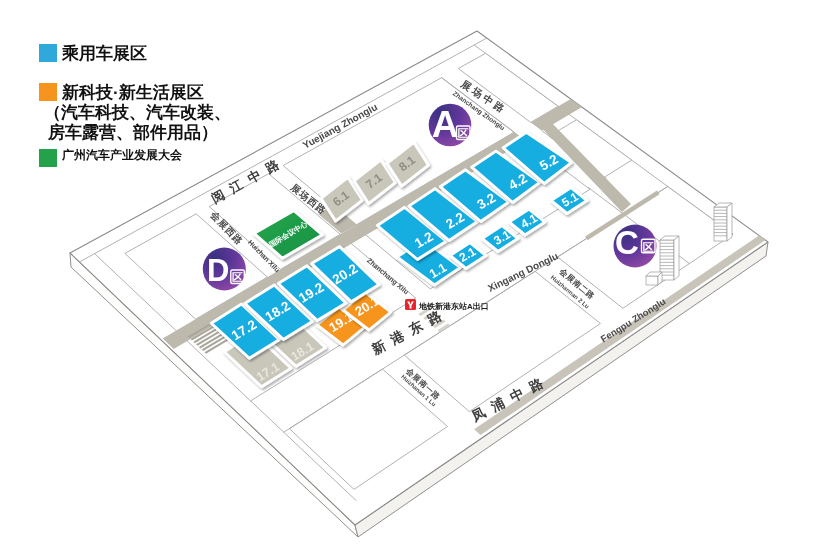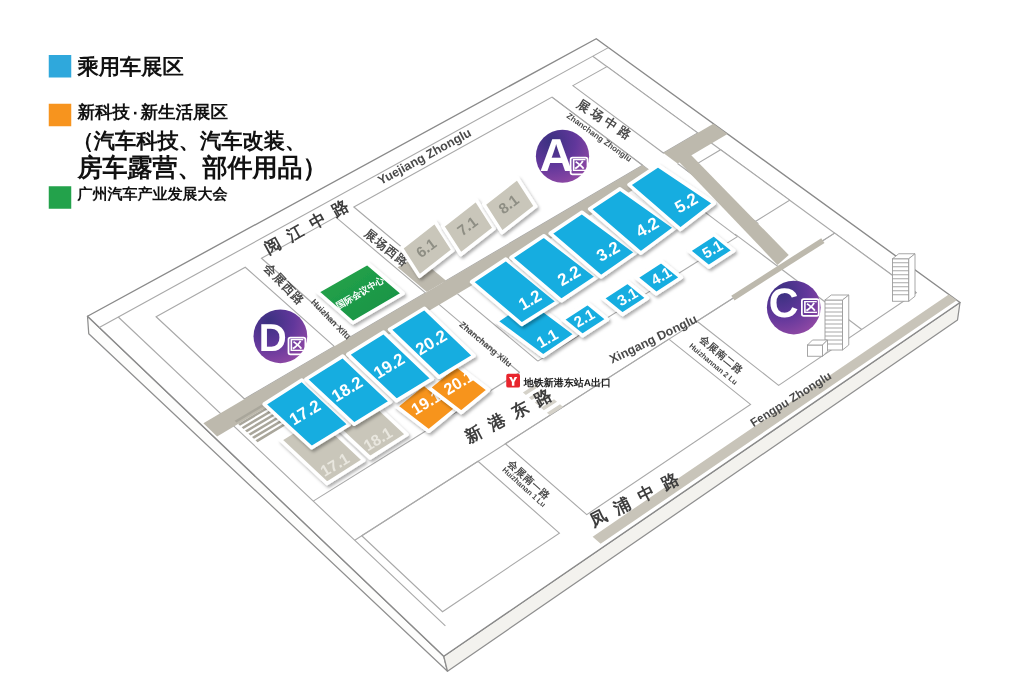--- a/index.html
+++ b/index.html
@@ -1,14 +1,14 @@
 <!DOCTYPE html>
 <html><head><meta charset="utf-8"><style>
 html,body{margin:0;padding:0;background:#fff;width:822px;height:548px;overflow:hidden}
-.legend{position:absolute;font-family:Liberation Mono, monospace;font-weight:bold;color:#111}
+.legend{position:absolute;font-family:Liberation Sans, sans-serif;font-weight:bold;color:#111}
 .sq{position:absolute;width:18px;height:18px}
 </style></head>
 <body>
 <svg width="822" height="548" viewBox="0 0 822 548" style="position:absolute;left:0;top:0">
 <defs>
 <radialGradient id="purple" cx="28%" cy="22%" r="85%">
 <stop offset="0%" stop-color="#3a3180"></stop>
         <stop offset="55%" stop-color="#61379b"></stop>
         <stop offset="100%" stop-color="#8e48a4"></stop>
 </radialGradient>
@@ -211,16 +211,16 @@
     <rect x="230.8" y="270" width="13.5" height="13.5" rx="1.5" fill="none" stroke="#fff" stroke-width="1.4"></rect>
     <text x="237.60000000000002" y="277.3" text-anchor="middle" dominant-baseline="central" font-family="Liberation Sans, sans-serif" font-weight="bold" font-size="11" fill="#fff">区</text>
 <circle cx="635" cy="246" r="21.5" fill="url(#purple)"></circle>
     <text x="627" y="242" text-anchor="middle" dominant-baseline="central" font-family="Liberation Sans, sans-serif" font-weight="bold" font-size="33" fill="#fff">C</text>
     <rect x="641.5" y="239.2" width="13.5" height="13.5" rx="1.5" fill="none" stroke="#fff" stroke-width="1.4"></rect>
     <text x="648.3" y="246.5" text-anchor="middle" dominant-baseline="central" font-family="Liberation Sans, sans-serif" font-weight="bold" font-size="11" fill="#fff">区</text>
 </svg>
 <div class="sq" style="left:39px;top:44px;background:#2fa8dc"></div>
 <div class="legend" style="left:62px;top:42px;font-size:17px">乘用车展区</div>
 <div class="sq" style="left:39px;top:83px;background:#f7941e"></div>
-<div class="legend" style="left:62px;top:81px;font-size:14px">新科技·新生活展区</div>
-<div class="legend" style="left:58px;top:101px;font-size:17px">（汽车科技、汽车改装、</div>
-<div class="legend" style="left:62px;top:121px;font-size:20px">房车露营、部件用品）</div>
+<div class="legend" style="left:62px;top:81px;font-size:17px">新科技·新生活展区</div>
+<div class="legend" style="left:44px;top:101px;font-size:17px">（汽车科技、汽车改装、</div>
+<div class="legend" style="left:48px;top:121px;font-size:17px">房车露营、部件用品）</div>
 <div class="sq" style="left:39px;top:149px;background:#23a24b"></div>
 <div class="legend" style="left:62px;top:147px;font-size:12px">广州汽车产业发展大会</div>
 </body></html>

